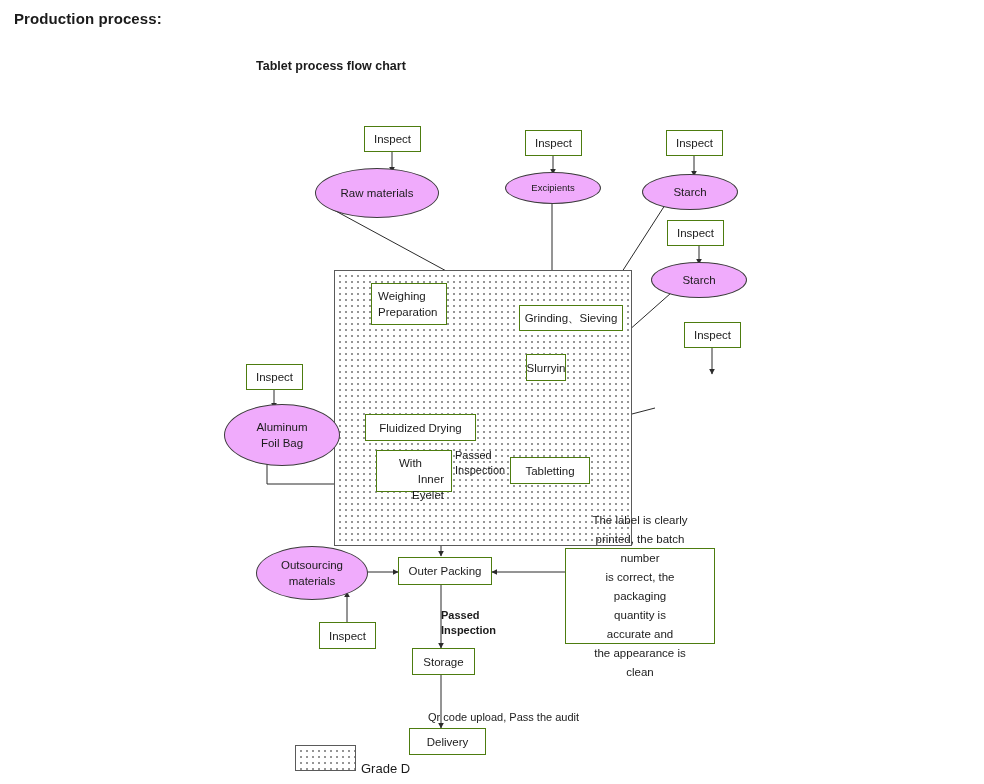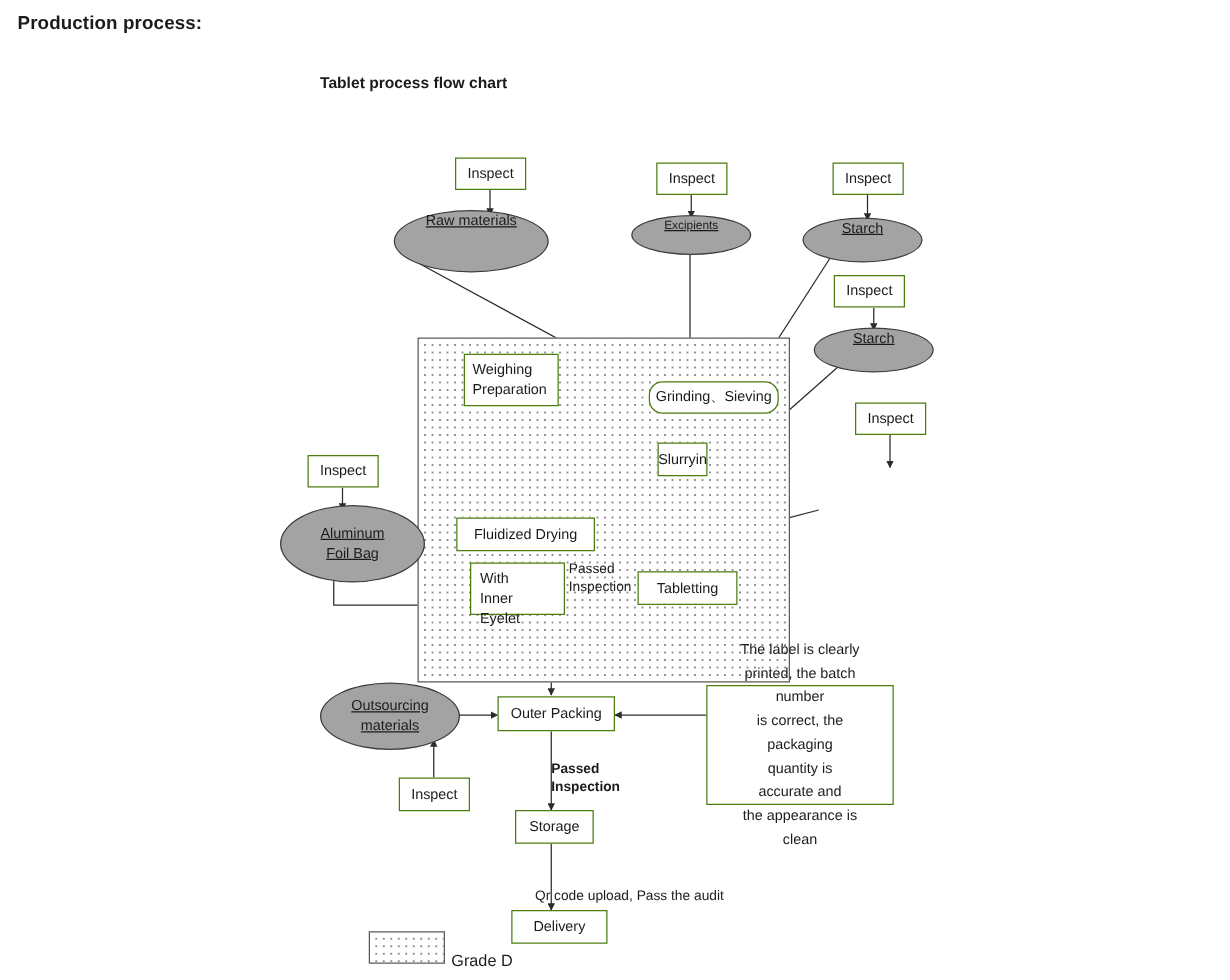--- a/index.html
+++ b/index.html
@@ -62,30 +62,30 @@
   }
   .node.note {
     line-height: 19px;
     padding: 6px 25px;
     font-size: 11.5px;
   }
   
   .ellipse {
     position: absolute;
     box-sizing: border-box;
-    background: #a3a3a3;
+    background: #f0abfc;
     border: 1px solid #3c3c3c;
     border-radius: 50%;
     display: flex;
+    align-items: center;
     justify-content: center;
     text-align: center;
     font-size: 11.5px;
     line-height: 16px;
     color: #1b1b1b;
-    text-decoration: underline;
   }
   .ellipse.small-text { font-size: 9.5px; }
   
   .zone {
     position: absolute;
     box-sizing: border-box;
     border: 1px solid #5a5a5a;
     background-color: #ffffff;
     background-image: radial-gradient(#8d8d8d 0.7px, transparent 0.8px);
     background-size: 6px 6px;
@@ -110,21 +110,21 @@
     position: absolute;
     font-size: 11px;
     line-height: 15px;
     color: #1b1b1b;
     white-space: nowrap;
   }
   .edge-label.bold { font-weight: bold; }
   
   .node.spaced {
     display: block;
-    text-align: left;
+    text-align: right;
     padding: 4px 7px;
   }
   .node.spaced .ln1 { display: block; }
   .node.spaced .ln2 { display: block; }
   .gap { display: inline-block; width: 22px; }
 </style>
 </head>
 <body>
 
 <div id="page">
@@ -237,21 +237,21 @@
     <span>Outsourcing</span>
     <span>materials</span>
   </div>
 
   <div class="node" style="left:371px; top:283px; width:76px; height:42px; flex-direction:column; align-items:flex-start; padding-left:6px;">
     <span>Weighing</span>
 
     <span>Preparation</span>
   </div>
 
-  <div class="node" style="left:519px; top:305px; width:104px; height:26px;border-radius:11px;">
+  <div class="node" style="left:519px; top:305px; width:104px; height:26px;">
     <span>Grinding、Sieving</span>
   </div>
 
 
   <div class="node" style="left:526px; top:354px; width:40px; height:27px;">
     <span>Slurryin</span>
   </div>
 
   <div class="node" style="left:365px; top:414px; width:111px; height:27px;">
     <span>Fluidized Drying</span>

